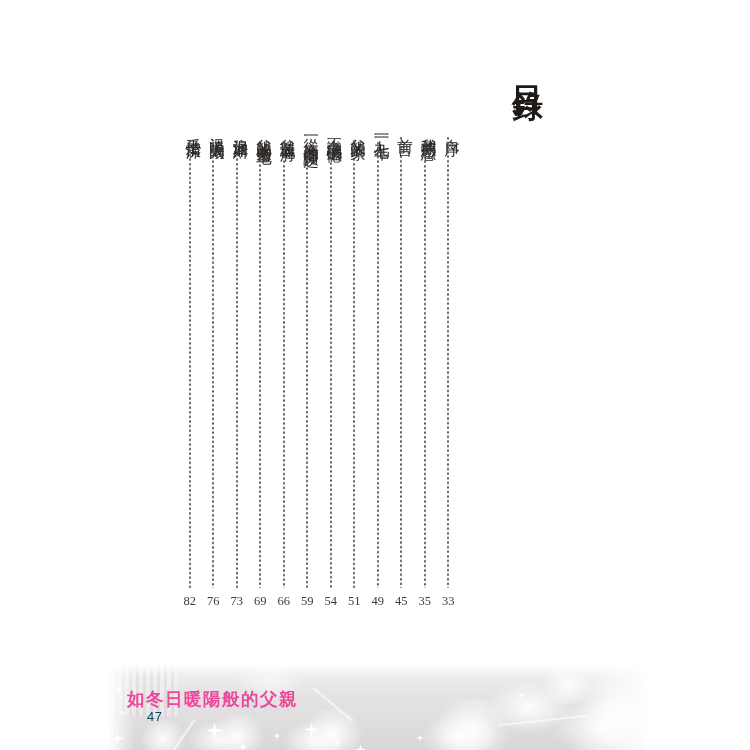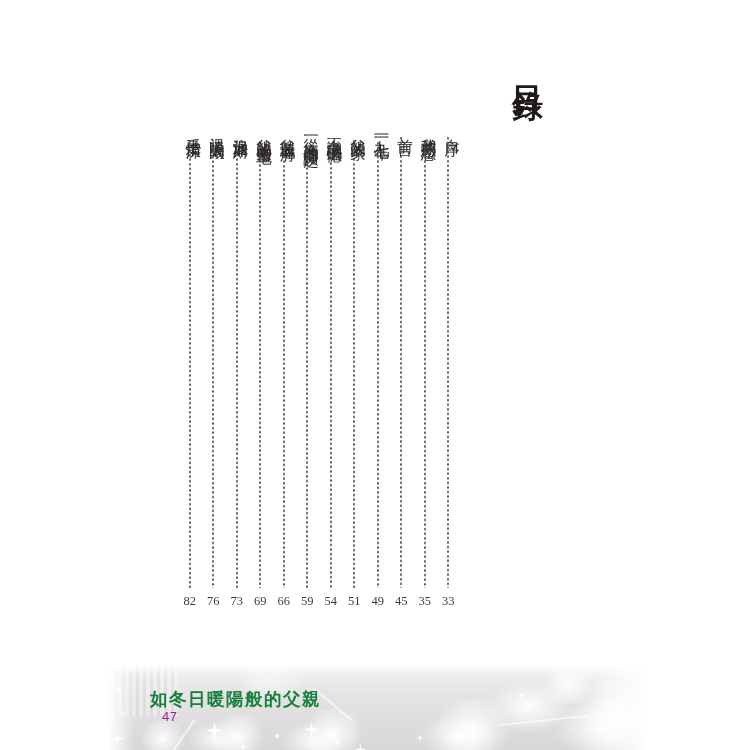--- a/index.html
+++ b/index.html
@@ -60,27 +60,27 @@
   }
   
   .footer-band .fade{
     position:absolute;inset:0;
     background:
       linear-gradient(to right, #ffffff 0, rgba(255,255,255,0) 5%),
       linear-gradient(to left,  #ffffff 0, rgba(255,255,255,0) 14%),
       linear-gradient(to bottom,#ffffff 0, rgba(255,255,255,0) 14%);
   }
   .book-title{
-    position:absolute;left:150px;top:687px;margin:0;
-    font-size:17.5px;font-weight:700;letter-spacing:1.5px;color:#15803d;
+    position:absolute;left:127px;top:687px;margin:0;
+    font-size:17.5px;font-weight:700;letter-spacing:1.5px;color:#ec4899;
     font-family:"Liberation Serif","DejaVu Serif",serif;white-space:nowrap;
   }
   .folio{
-    position:absolute;left:162px;top:709px;
-    font-size:13px;color:#a21caf;letter-spacing:.5px;
+    position:absolute;left:147px;top:709px;
+    font-size:13px;color:#0c4a6e;letter-spacing:.5px;
     font-family:"Liberation Sans","DejaVu Sans",sans-serif;
   }
   
   .star{
     position:absolute;background:#ffffff;
     clip-path:polygon(50% 0%,60% 40%,100% 50%,60% 60%,50% 100%,40% 60%,0% 50%,40% 40%);
     filter:drop-shadow(0 0 3px rgba(255,255,255,0.95));
   }
   .glow{
     position:absolute;border-radius:50%;

